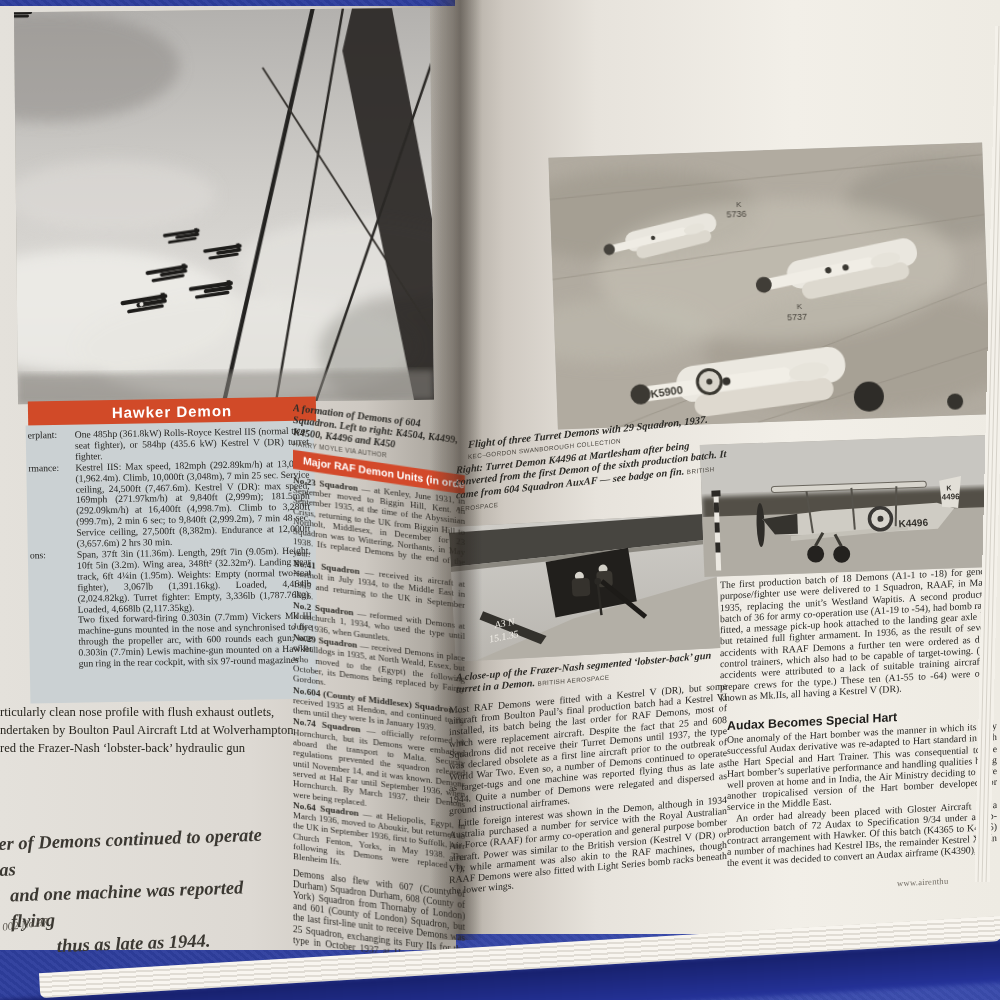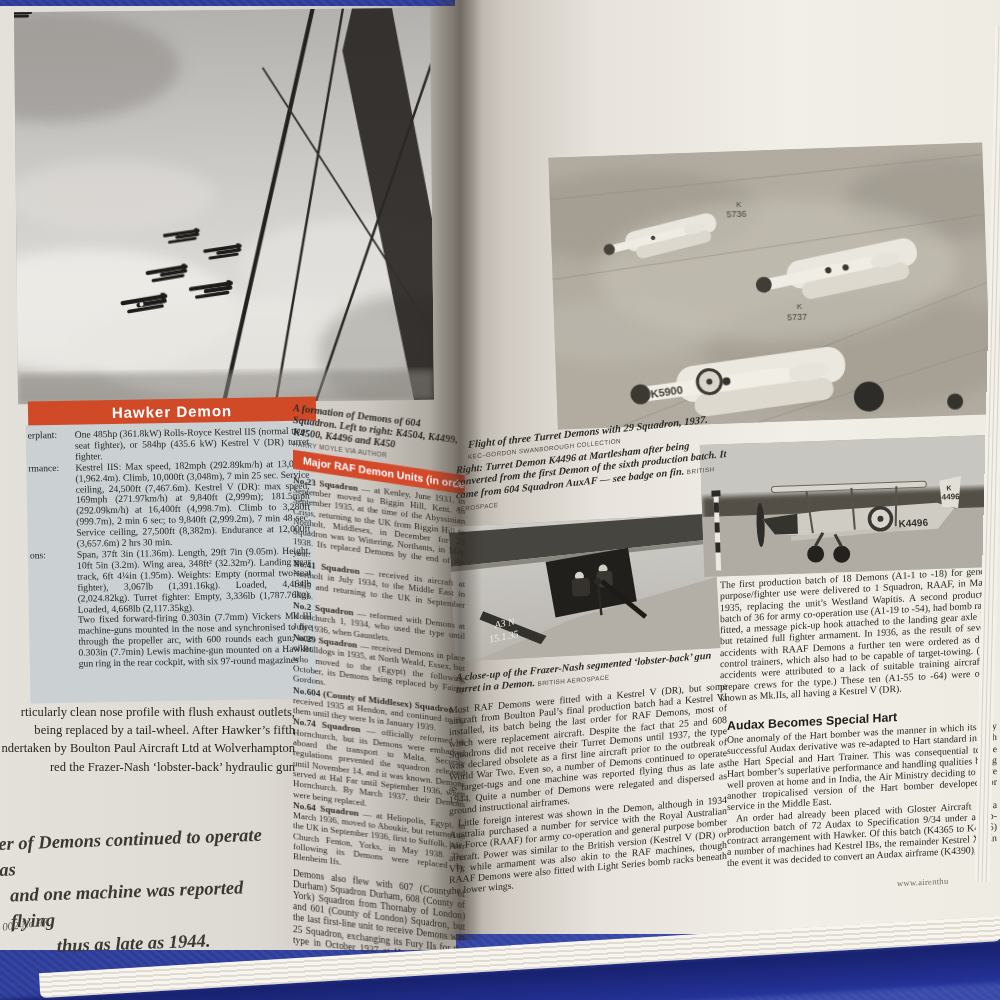--- a/index.html
+++ b/index.html
@@ -35,21 +35,21 @@
   .spec-title{left:28px;top:399px;width:288px;height:25px;background:#d14a28;color:#fff;
     font-family:"Liberation Sans",sans-serif;font-weight:bold;font-size:15px;line-height:25px;
     text-align:center;letter-spacing:1px;transform:rotate(-1deg);z-index:5;}
   .spec-box{left:28px;top:423px;width:288px;height:278px;background:#cbd1d3;
     transform:rotate(-1deg);z-index:5;padding:5px 5px 0 2px;box-sizing:border-box;overflow:hidden;
     font-size:9.6px;line-height:10.9px;}
   .spec-row{display:flex;}
   .spec-label{width:47px;flex:none;color:#22211f;}
   .spec-text{flex:1;text-align:justify;}
   .left-body{left:0;top:703px;width:295px;z-index:5;font-size:12.6px;line-height:18.2px;color:#28261f;}
-  .left-body div{white-space:nowrap;overflow:hidden;text-align:right;}
+  .left-body div{white-space:nowrap;overflow:hidden;}
   .pull-quote{left:0;top:826px;width:280px;z-index:5;transform:rotate(-2deg);
     font-style:italic;font-weight:bold;font-size:18.5px;line-height:26px;color:#3b3832;}
   .pq2{padding-left:10px;} .pq3{padding-left:55px;}
   .issue-footer{left:2px;top:918px;z-index:5;font-style:italic;font-size:11px;color:#5c574f;transform:rotate(-7deg);}
   
   .mid-col{left:293px;top:402px;width:172px;height:543px;z-index:6;
     transform:skewY(7deg);transform-origin:0 0;overflow:hidden;}
   .mid-caption{font-style:italic;font-weight:bold;font-size:10.2px;line-height:12.2px;color:#2b2a26;}
   .credit{font-family:"Liberation Sans",sans-serif;font-size:6.3px;letter-spacing:.4px;color:#4a463f;margin-top:1px;}
   .mid-bar{margin:5px 0 4px -2px;height:19px;background:#d3492a;color:#fff;
@@ -173,21 +173,20 @@
     <span class="spec-text">Span, 37ft 3in (11.36m). Length, 29ft 7in (9.05m). Height, 10ft 5in (3.2m). Wing area, 348ft² (32.32m²). Landing gear track, 6ft 4¼in (1.95m). Weights: Empty (normal two-seat fighter), 3,067lb (1,391.16kg). Loaded, 4,464lb (2,024.82kg). Turret fighter: Empty, 3,336lb (1,787.76kg). Loaded, 4,668lb (2,117.35kg).</span>
   </div>
   <div class="spec-row">
     <span class="spec-label"></span>
     <span class="spec-text">Two fixed forward-firing 0.303in (7.7mm) Vickers Mk III machine-guns mounted in the nose and synchronised to fire through the propeller arc, with 600 rounds each gun; one 0.303in (7.7min) Lewis machine-gun mounted on a Hawker gun ring in the rear cockpit, with six 97-round magazines</span>
   </div>
 </div>
 
 <div class="abs left-body">
   <div>rticularly clean nose profile with flush exhaust outlets,</div>
-  <div>being replaced by a tail-wheel. After Hawker’s fifth</div>
   <div>ndertaken by Boulton Paul Aircraft Ltd at Wolverhampton</div>
   <div>red the Frazer-Nash ‘lobster-back’ hydraulic gun</div>
 </div>
 <div class="abs pull-quote">
   <div>er of Demons continued to operate as</div>
   <div class="pq2">and one machine was reported flying</div>
   <div class="pq3">thus as late as 1944.</div>
 </div>
 <div class="abs issue-footer">002 No.97</div>
 

